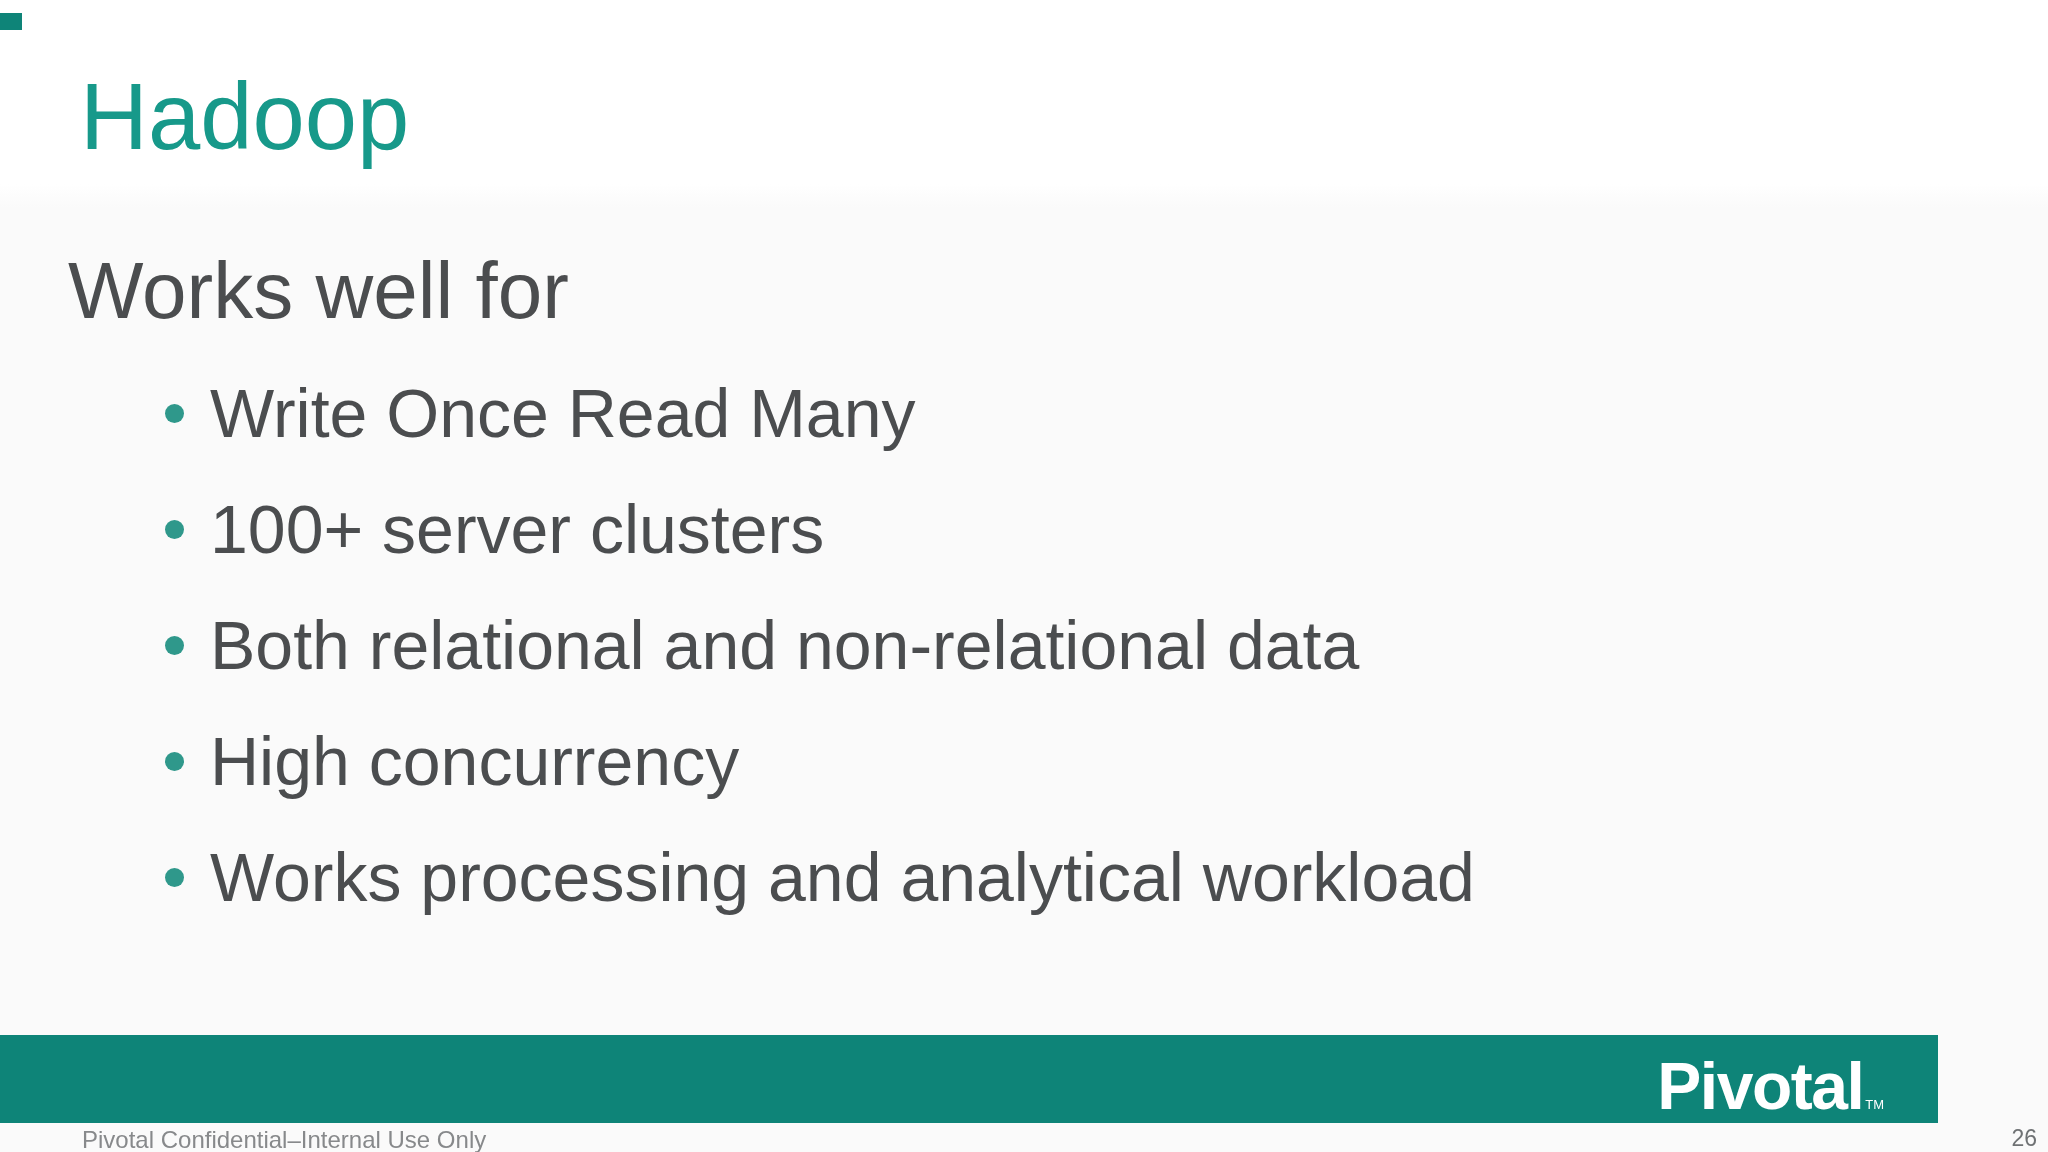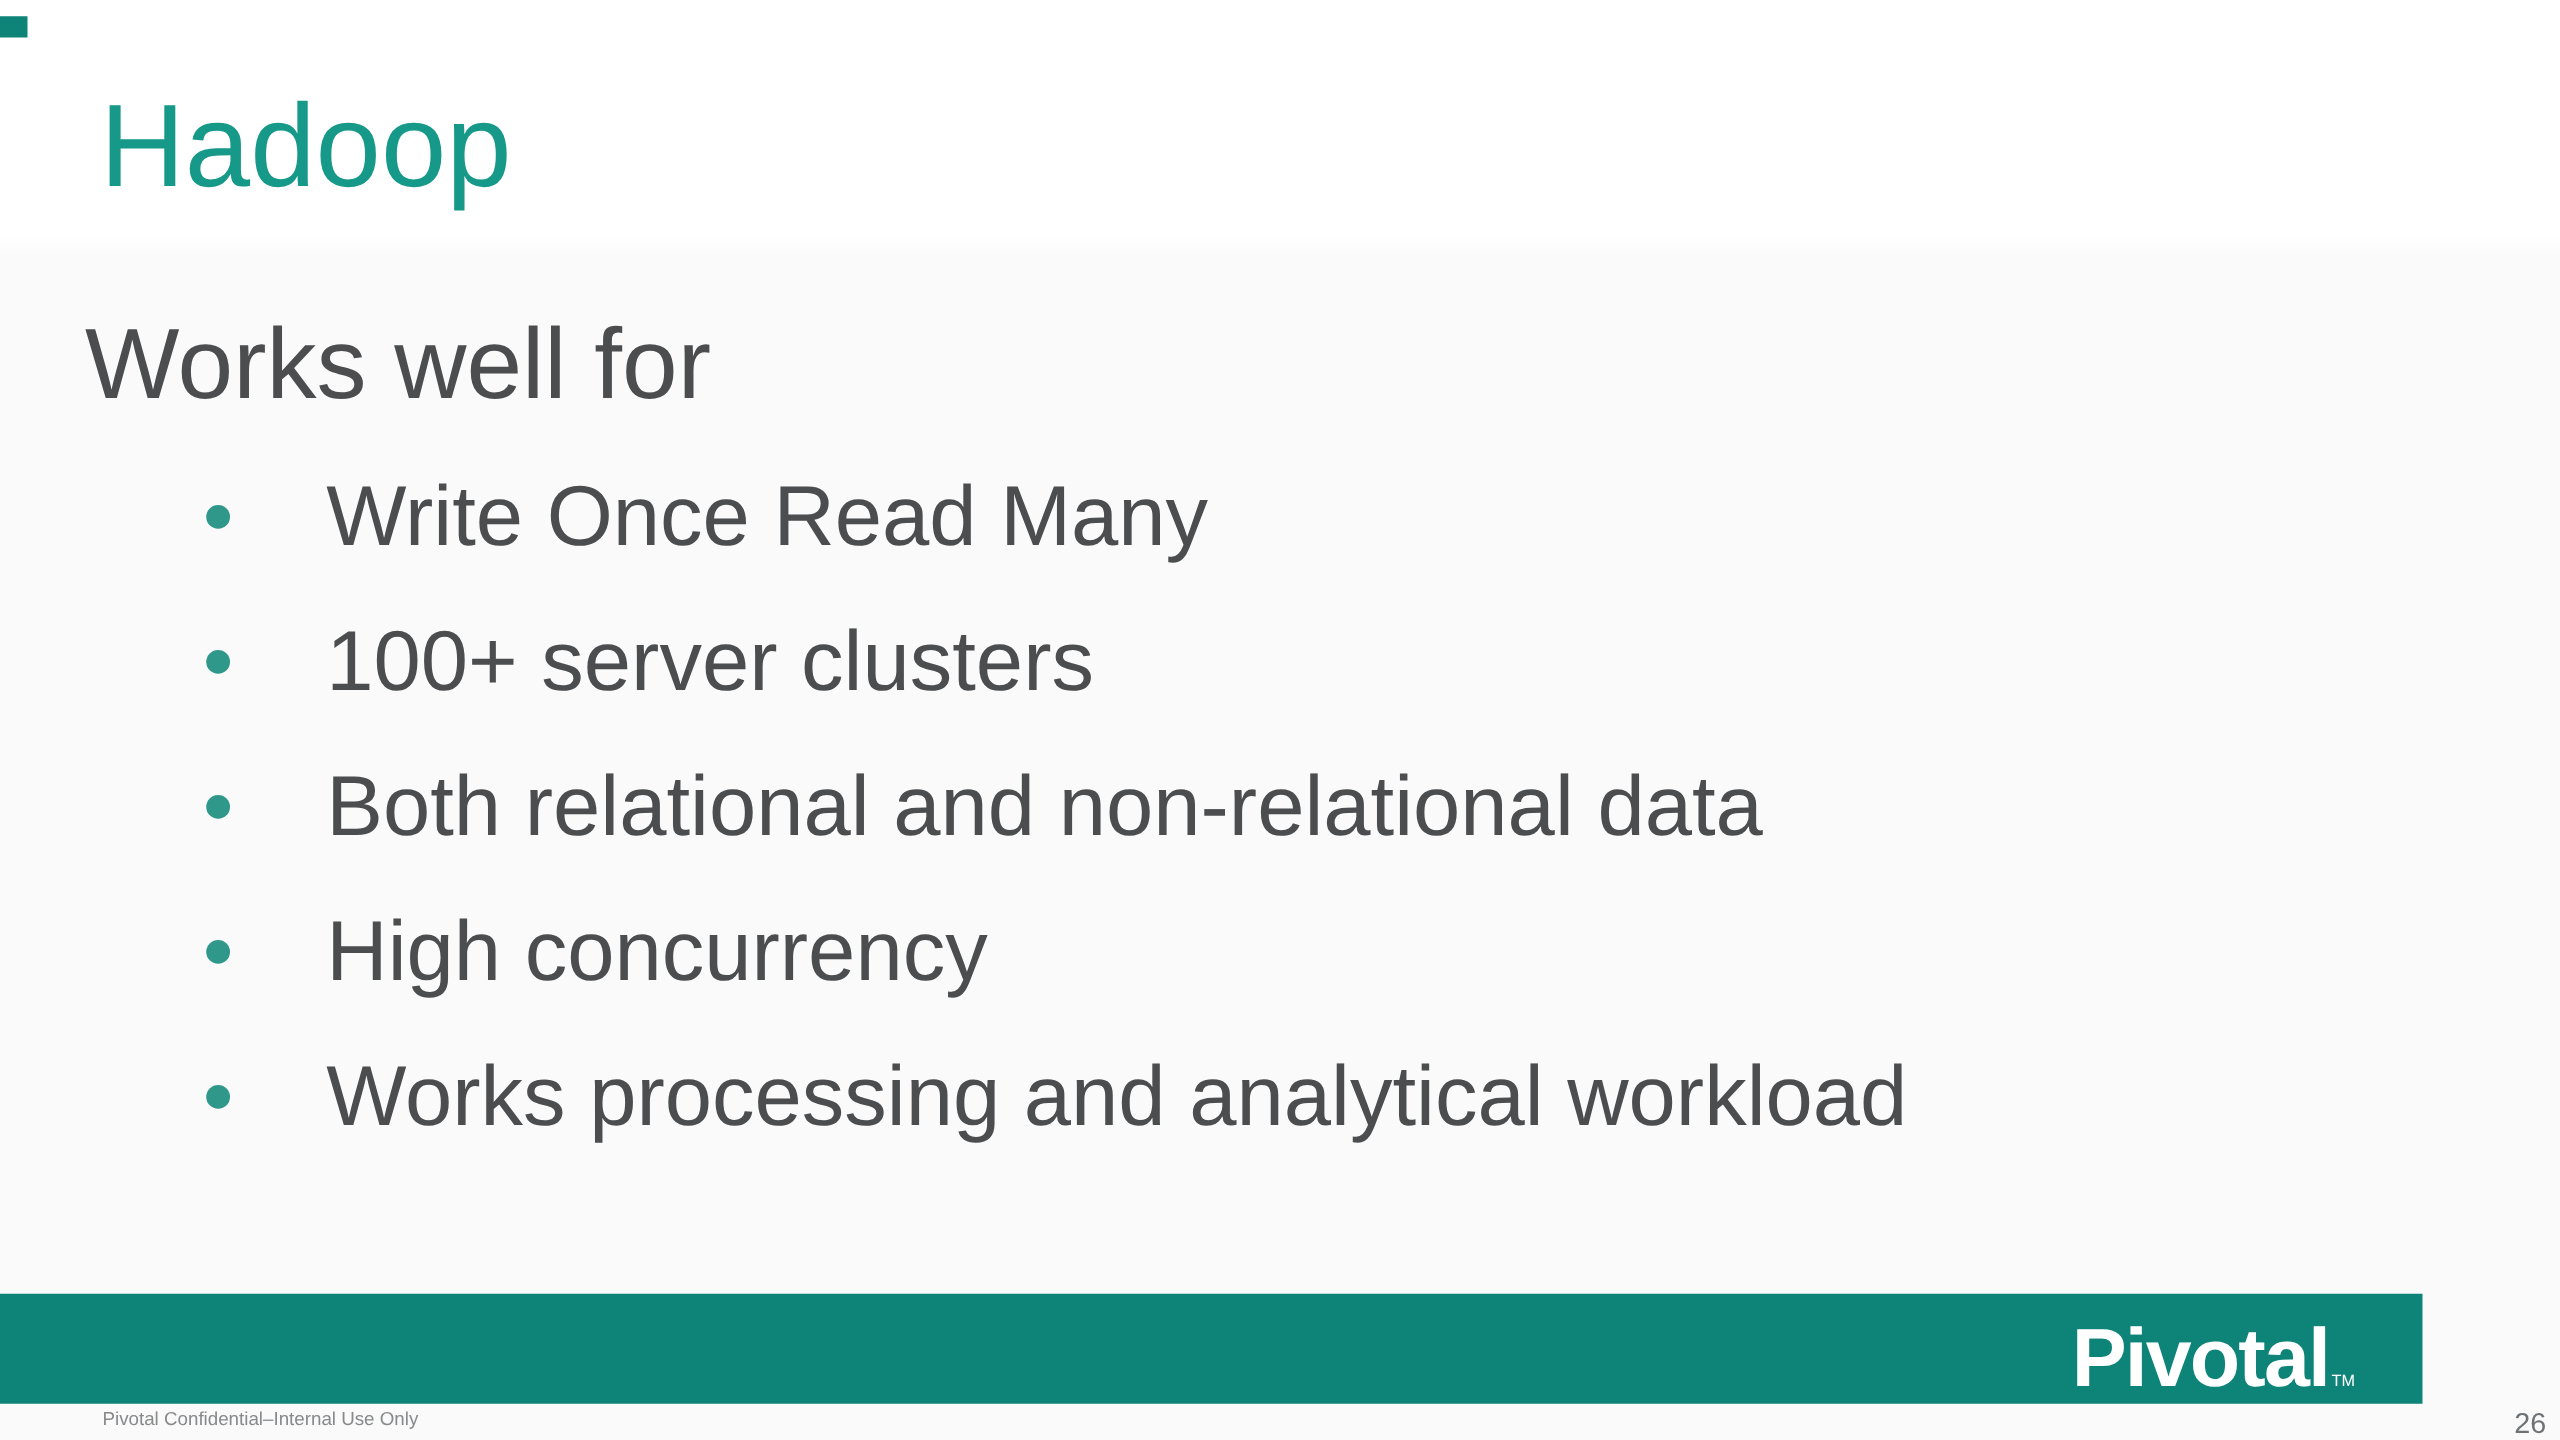--- a/index.html
+++ b/index.html
@@ -53,21 +53,21 @@
   }
   .bullet-dot {
     flex: none;
     width: 19px;
     height: 19px;
     border-radius: 50%;
     margin-left: 165px;
     background: var(--bullet-teal, #2f988b);
   }
   .bullet-text {
-    margin-left: 77px;
+    margin-left: 26px;
     font-size: 68px;
     line-height: 1;
     color: var(--body-text, #4b4d4f);
     white-space: nowrap;
   }
   .brand-bar {
     position: absolute;
     left: 0;
     top: 1035px;
     width: 1938px;
@@ -92,21 +92,21 @@
   .trademark {
     font-size: 13px;
     line-height: 1;
     color: #ffffff;
     margin-left: 2px;
   }
   .footer-note {
     position: absolute;
     left: 82px;
     top: 1128px;
-    font-size: 15px;
+    font-size: 24px;
     line-height: 1;
     color: var(--footer-text, #87898b);
     white-space: nowrap;
   }
   .page-number {
     position: absolute;
     right: 11px;
     top: 1127px;
     font-size: 23px;
     line-height: 1;

